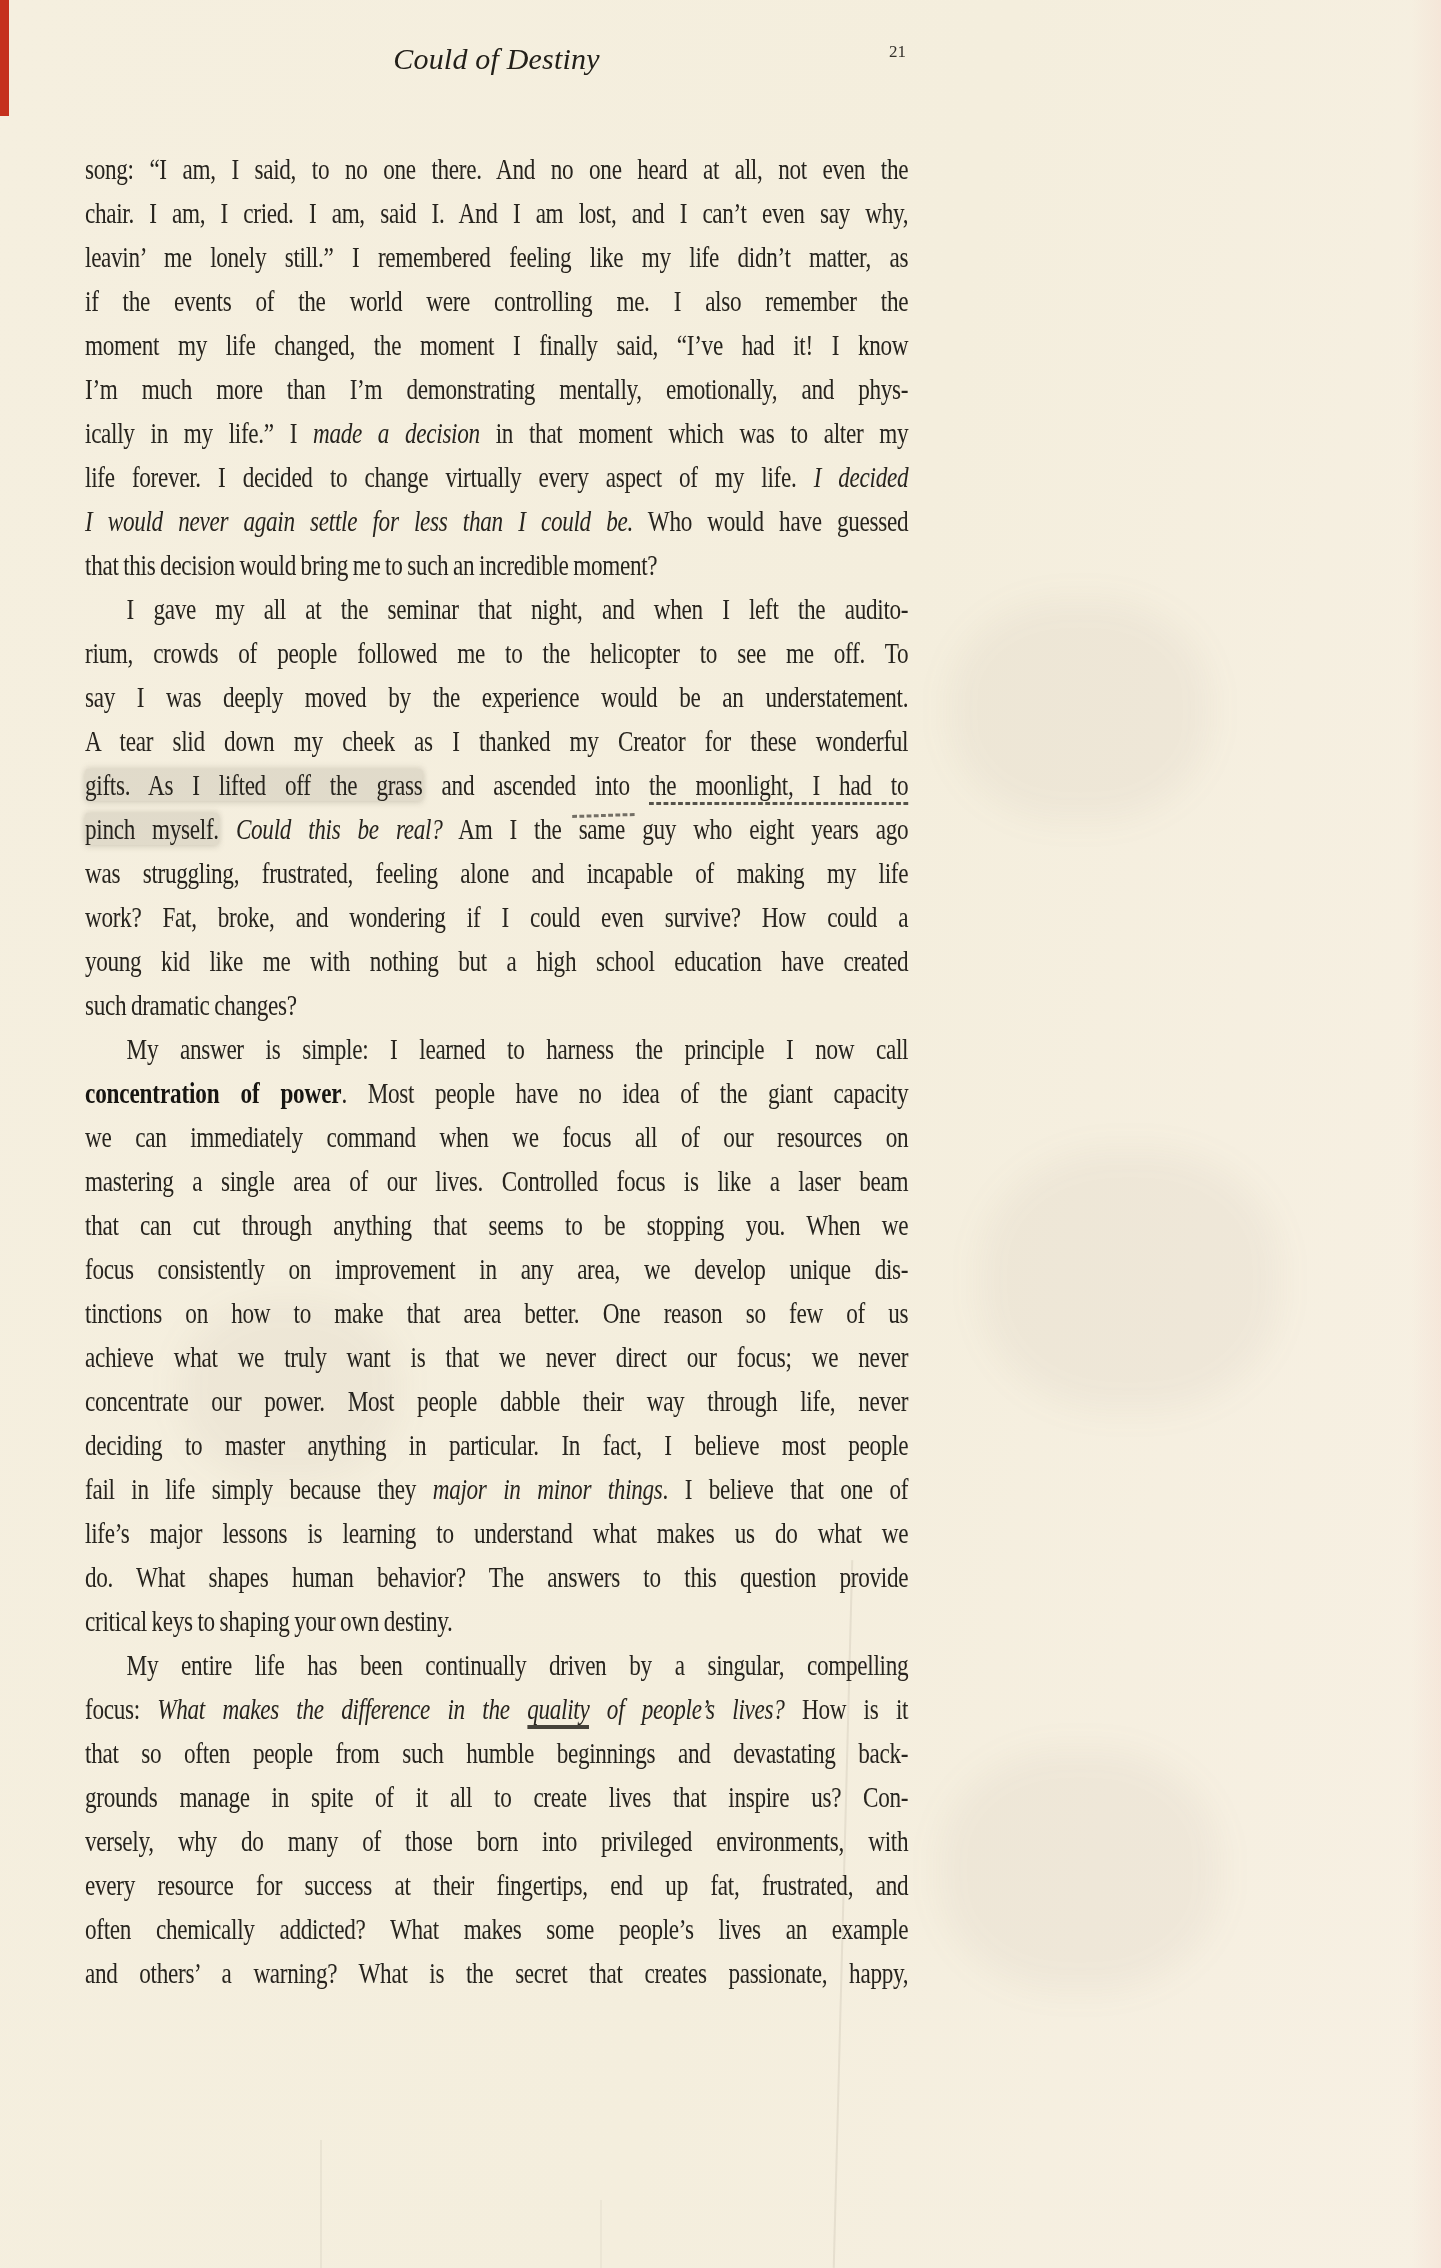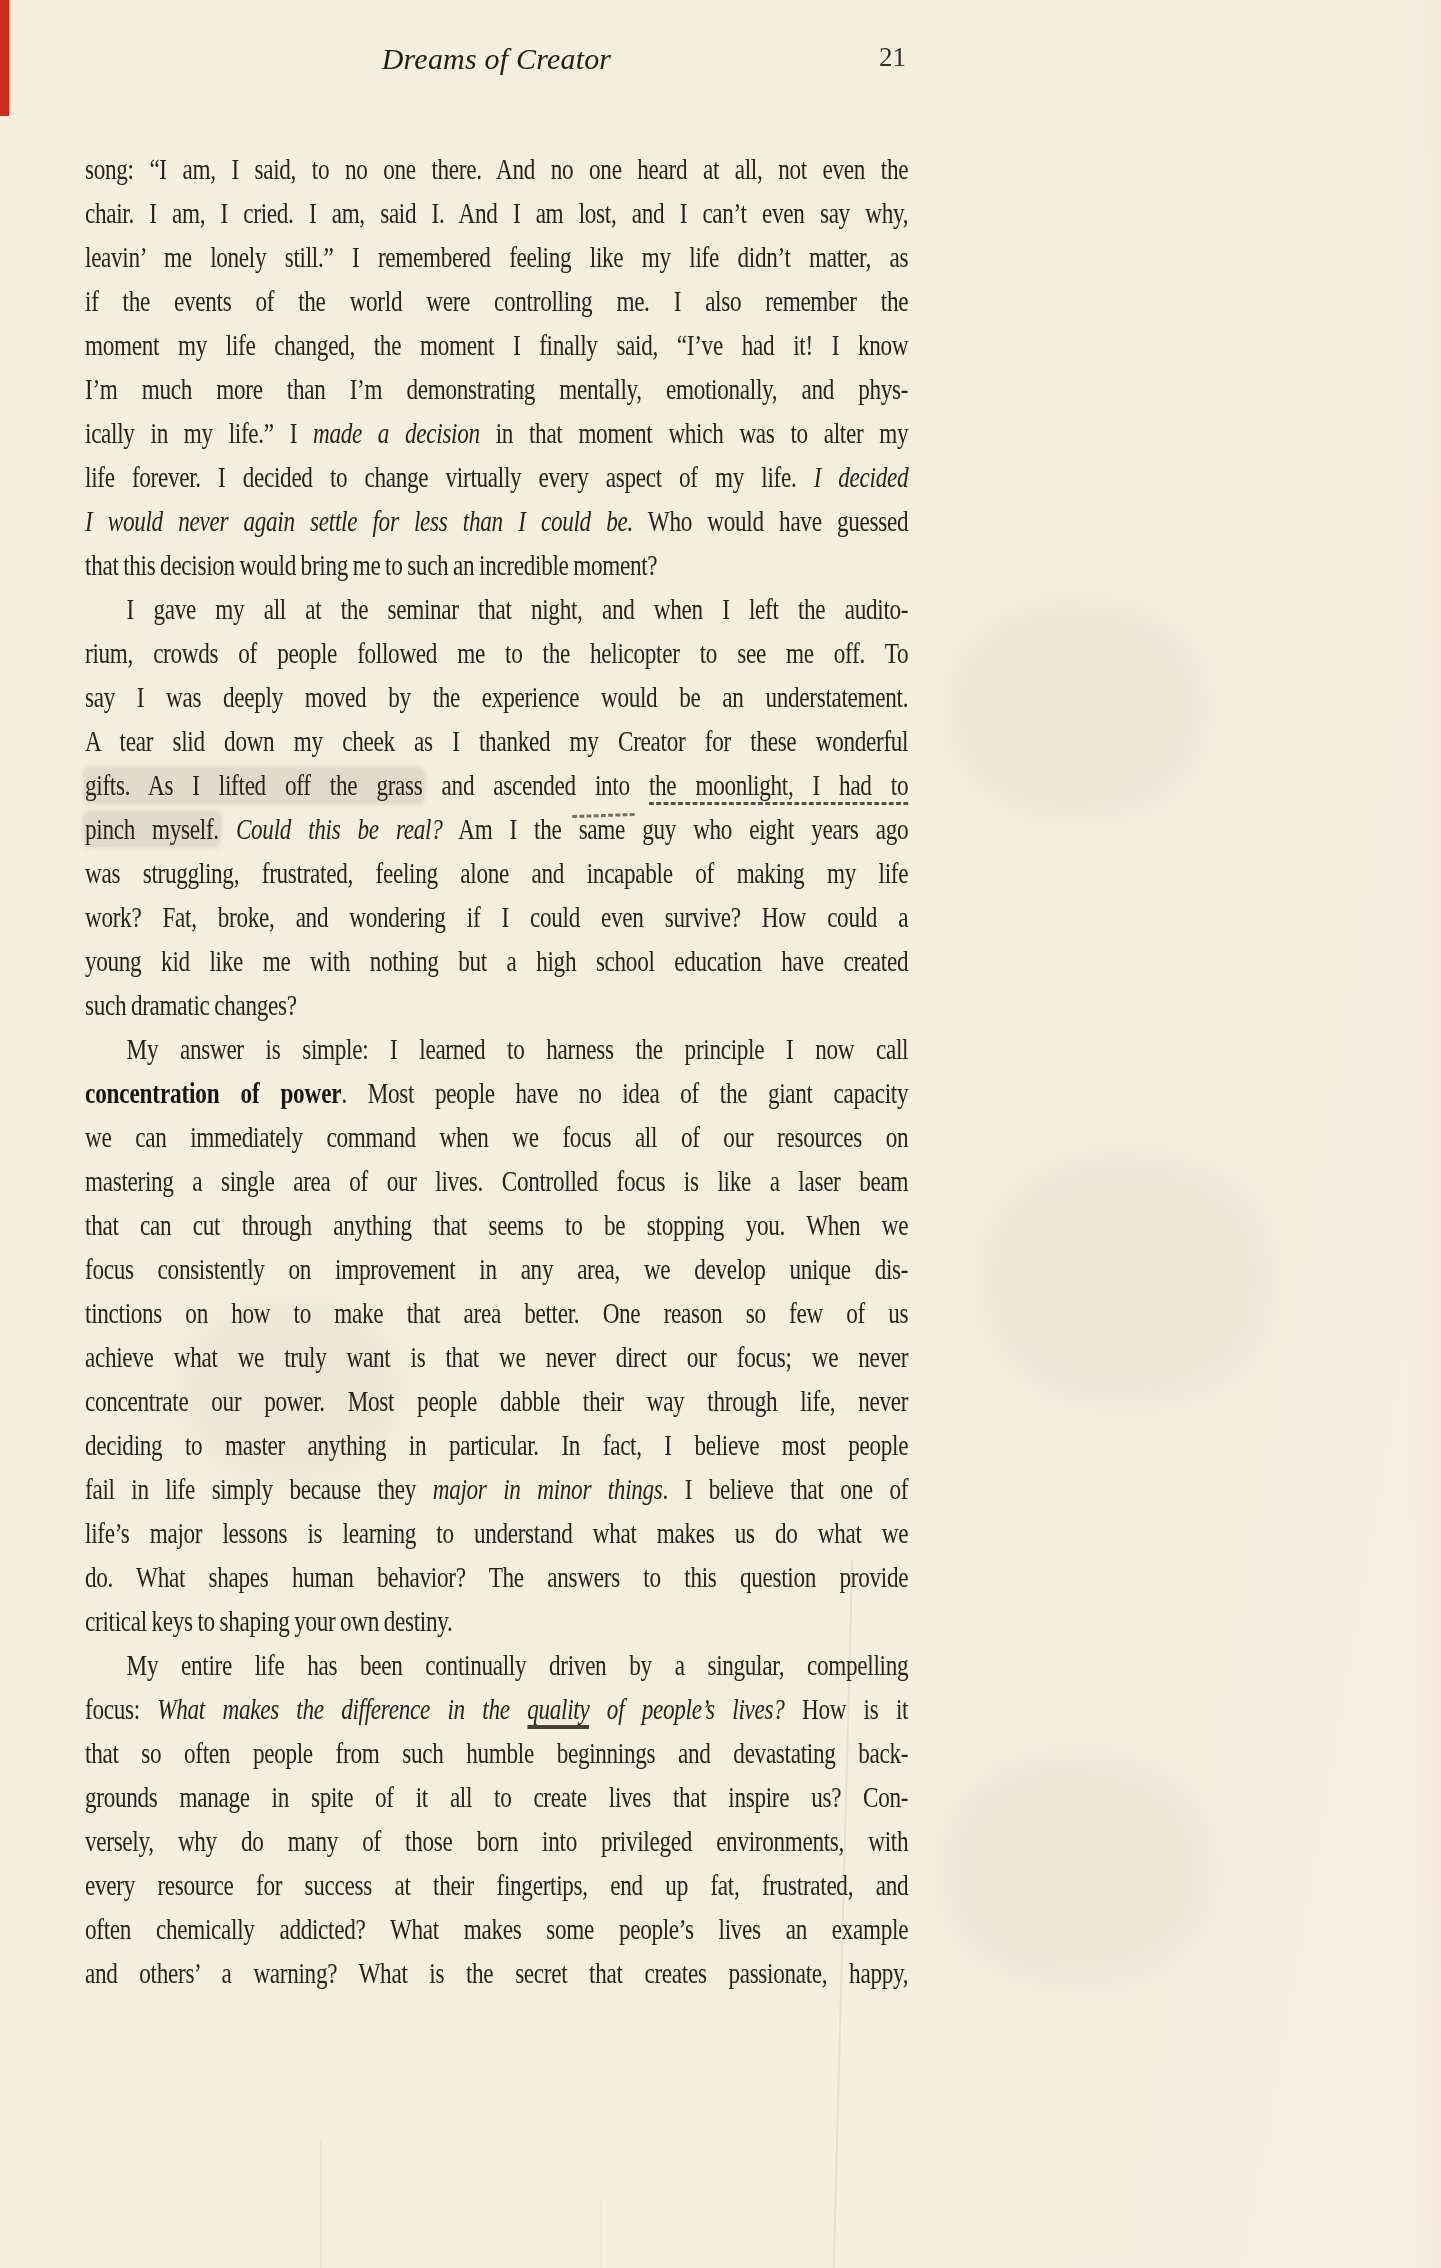--- a/index.html
+++ b/index.html
@@ -25,21 +25,21 @@
   .header { position: absolute; left: 85px; top: 42px; width: 823px; height: 40px; }
   .running-head {
     text-align: center;
     font-style: italic;
     font-size: 30px;
     letter-spacing: 0.2px;
     color: #23201a;
   }
   .page-num {
     position: absolute; right: 2px; top: 0px;
-    font-size: 27px; color: #33302a;
+    font-size: 17px; color: #33302a;
   }
 
   
   .body {
     position: absolute; left: 85px; top: 147px;
     width: 1029px;
     transform: scaleX(0.8);
     transform-origin: 0 0;
     font-size: 29px;
     letter-spacing: -0.4px;
@@ -110,21 +110,21 @@
 
 <div class="page">
   <div class="red-strip"></div>
 
   <div class="blob b1"></div>
   <div class="blob b2"></div>
   <div class="blob b3"></div>
   <div class="blob b4"></div>
 
   <div class="header">
-    <div class="running-head">Dreams of Creator</div>
+    <div class="running-head">Could of Destiny</div>
     <div class="page-num">21</div>
   </div>
 
   <div class="body">
       <div class="line"><span class="s-n">song: “I am, I said, to no one there. And no one heard at all, not even the</span></div>
       <div class="line"><span class="s-n">chair. I am, I cried. I am, said I. And I am lost, and I can’t even say why,</span></div>
       <div class="line"><span class="s-n">leavin’ me lonely still.” I remembered feeling like my life didn’t matter, as</span></div>
       <div class="line"><span class="s-n">if the events of the world were controlling me. I also remember the</span></div>
       <div class="line"><span class="s-n">moment my life changed, the moment I finally said, “I’ve had it! I know</span></div>
       <div class="line"><span class="s-n">I’m much more than I’m demonstrating mentally, emotionally, and phys-</span></div>

